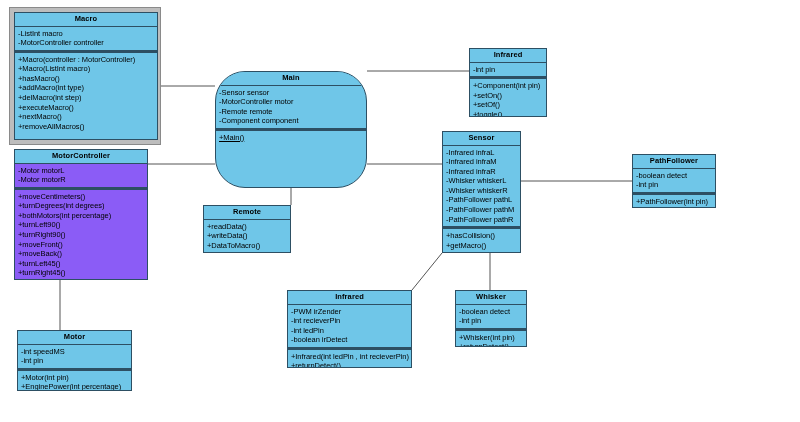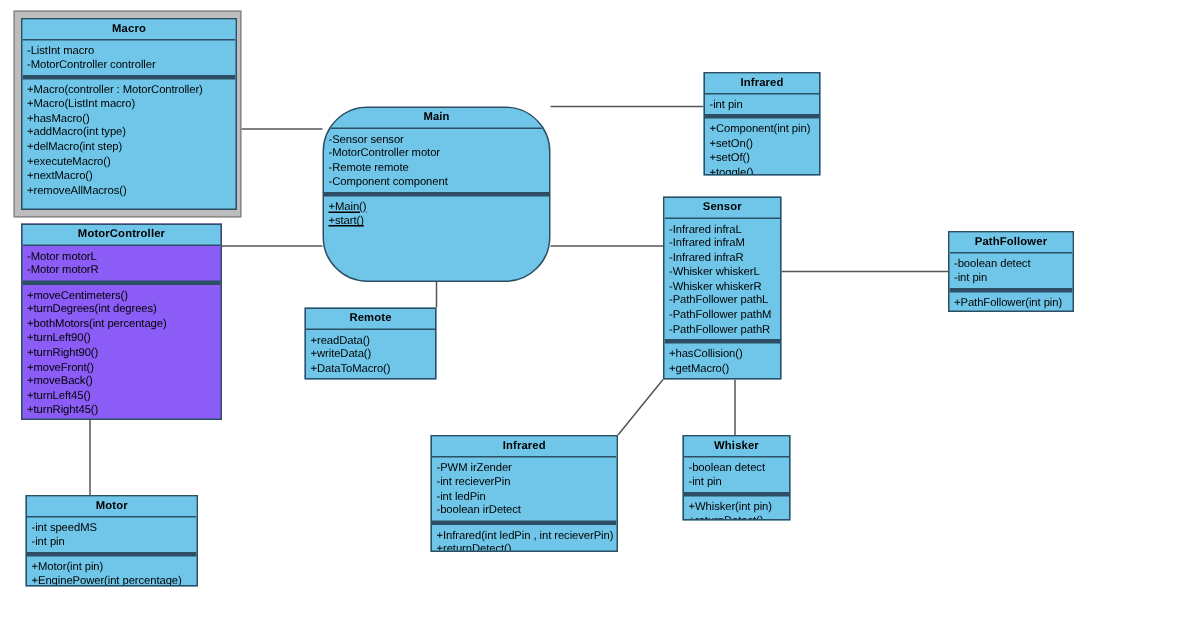--- a/index.html
+++ b/index.html
@@ -156,21 +156,20 @@
         <div class="inner">
           <div class="cls-title" style="border-bottom-color: rgb(45, 79, 99);">Main</div>
           <div class="cls-section" style="border-bottom-color: rgb(45, 79, 99);">
             <div class="member">-Sensor sensor</div>
             <div class="member">-MotorController motor</div>
             <div class="member">-Remote remote</div>
             <div class="member">-Component component</div>
           </div>
           <div class="cls-section grow">
             <div class="member static">+Main()</div>
-            <div class="member static">+start()</div>
           </div>
         </div>
       </div>
       <div class="uml-class" style="left: 203px; top: 205px; width: 88px; height: 48px; background: rgb(111, 198, 232); border-color: rgb(45, 79, 99);">
         <div class="inner">
           <div class="cls-title" style="border-bottom-color: rgb(45, 79, 99);">Remote</div>
           <div class="cls-section grow">
             <div class="member">+readData()</div>
             <div class="member">+writeData()</div>
             <div class="member">+DataToMacro()</div>

